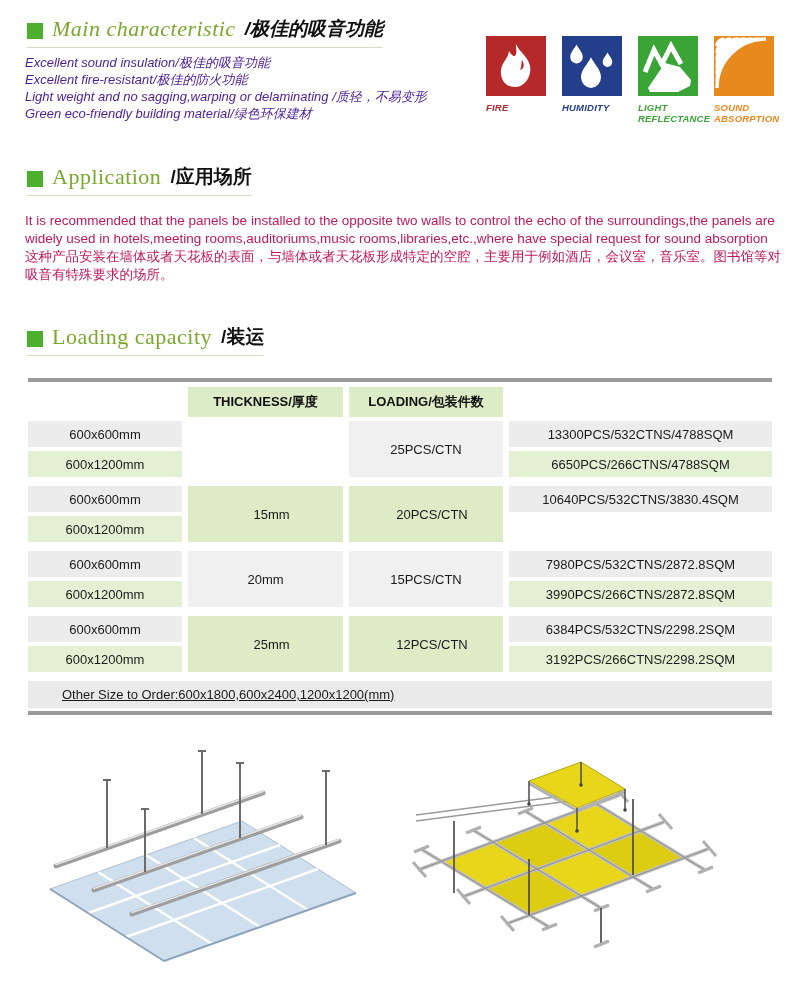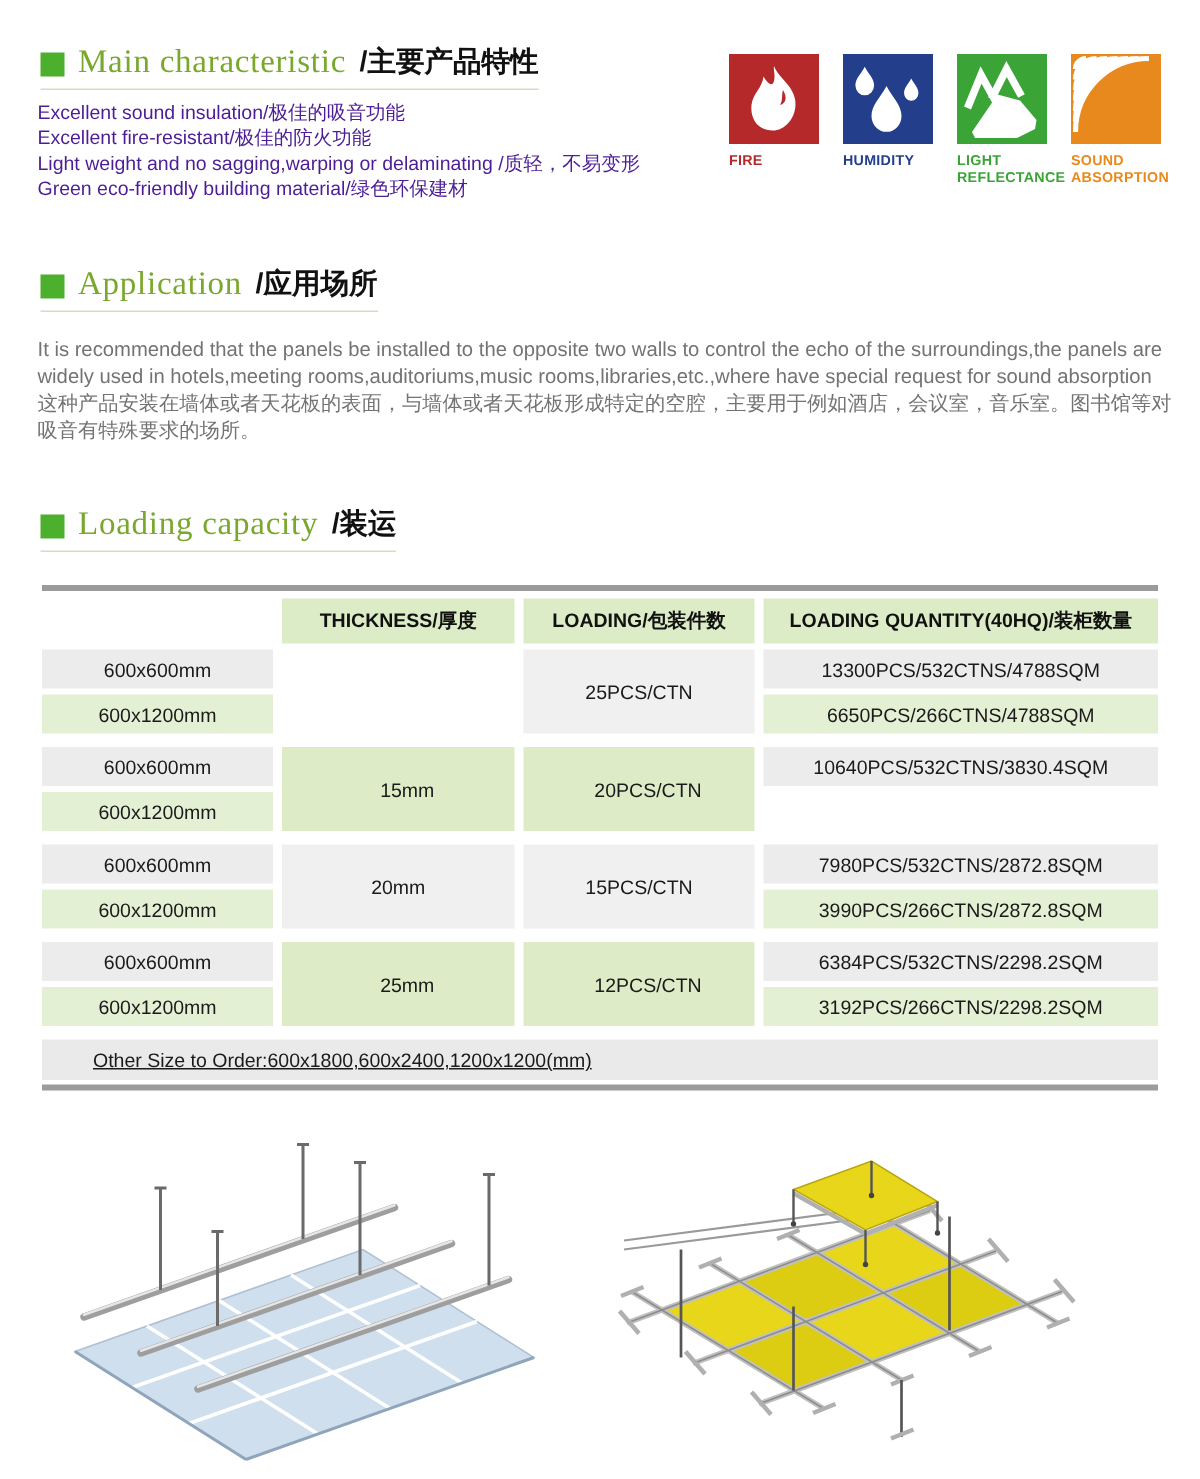--- a/index.html
+++ b/index.html
@@ -7,31 +7,31 @@
   .page{position:relative;width:800px;height:986px;background:#fff;overflow:hidden;}
 
   
   .sec-head{display:flex;align-items:flex-end;gap:9px;margin-left:27px;padding-bottom:5px;
             border-bottom:1px solid #d4ddc4;width:max-content;}
   .sq{width:16px;height:16px;background:#4daf2e;margin-bottom:3px;}
   .h-en{font-family:"Liberation Serif",serif;font-size:22px;color:#79a82c;letter-spacing:.5px;}
   .h-zh{font-size:19px;font-weight:bold;color:#111;}
 
   
-  .top-wrap{position:relative;padding-top:28px;}
+  .top-wrap{position:relative;padding-top:16px;font-style:italic;}
   .features{margin:6px 0 0 25px;font-size:13px;line-height:17px;color:#4c1d95;}
   .badges{position:absolute;top:36px;right:24px;display:flex;gap:14px;}
   .badge{width:62px;}
   .badge svg{display:block;width:60px;height:60px;}
   .badge-label{font-size:9.5px;font-weight:bold;line-height:11px;margin-top:6px;letter-spacing:.2px;}
   .lb-fire{color:#b5292b;}.lb-hum{color:#233e8b;}.lb-light{color:#3aa437;}.lb-sound{color:#e8891d;}
 
   
   .app-head{margin-top:42px;}
-  .app-body{margin:16px 25px 0 25px;font-size:13.5px;line-height:18px;color:#737373;width:758px;}
+  .app-body{margin:16px 25px 0 25px;font-size:13.5px;line-height:18px;color:#be185d;width:758px;}
 
   
   .load-head{margin-top:40px;}
   .bar{height:4px;background:#9b9b9b;width:744px;margin-left:28px;}
   .bar-top{margin-top:22px;}
   .bar-bot{margin-top:3px;}
   .cap-table{display:grid;width:744px;margin:5px 0 0 28px;
     grid-template-columns:154px 155px 154px 1fr;
     grid-template-rows:30px 26px 26px 1px 26px 26px 1px 26px 26px 1px 26px 26px 1px 27px;
     column-gap:6px;row-gap:4px;font-size:13px;}
@@ -51,21 +51,21 @@
 </style>
 </head>
 <body>
 
 <div class="page">
 
   <div class="top-wrap">
     <div class="sec-head">
       <span class="sq"></span>
       <span class="h-en">Main characteristic</span>
-      <span class="h-zh">/主要产品特性</span>
+      <span class="h-zh">/极佳的吸音功能</span>
     </div>
 
     <div class="features">
       <div>Excellent sound insulation/极佳的吸音功能</div>
       <div>Excellent fire-resistant/极佳的防火功能</div>
       <div>Light weight and no sagging,warping or delaminating /质轻，不易变形</div>
       <div>Green eco-friendly building material/绿色环保建材</div>
     </div>
 
     <div class="badges">
@@ -131,21 +131,20 @@
       <span class="h-en">Loading capacity</span>
       <span class="h-zh">/装运</span>
     </div>
 
     <div class="bar bar-top"></div>
 
     <div class="cap-table">
 
       <div class="cell th" style="grid-area:1/2">THICKNESS/厚度</div>
       <div class="cell th" style="grid-area:1/3">LOADING/包装件数</div>
-      <div class="cell th" style="grid-area:1/4">LOADING QUANTITY(40HQ)/装柜数量</div>
 
       <div class="cell c-gray" style="grid-area:2/1">600x600mm</div>
       <div class="cell c-green" style="grid-area:3/1">600x1200mm</div>
       <div class="cell m-gray" style="grid-area:2/3/4/4">25PCS/CTN</div>
       <div class="cell c-gray" style="grid-area:2/4">13300PCS/532CTNS/4788SQM</div>
       <div class="cell c-green" style="grid-area:3/4">6650PCS/266CTNS/4788SQM</div>
 
       <div class="cell c-gray" style="grid-area:5/1">600x600mm</div>
       <div class="cell c-green" style="grid-area:6/1">600x1200mm</div>
       <div class="cell m-green" style="grid-area:5/2/7/3">15mm</div>

